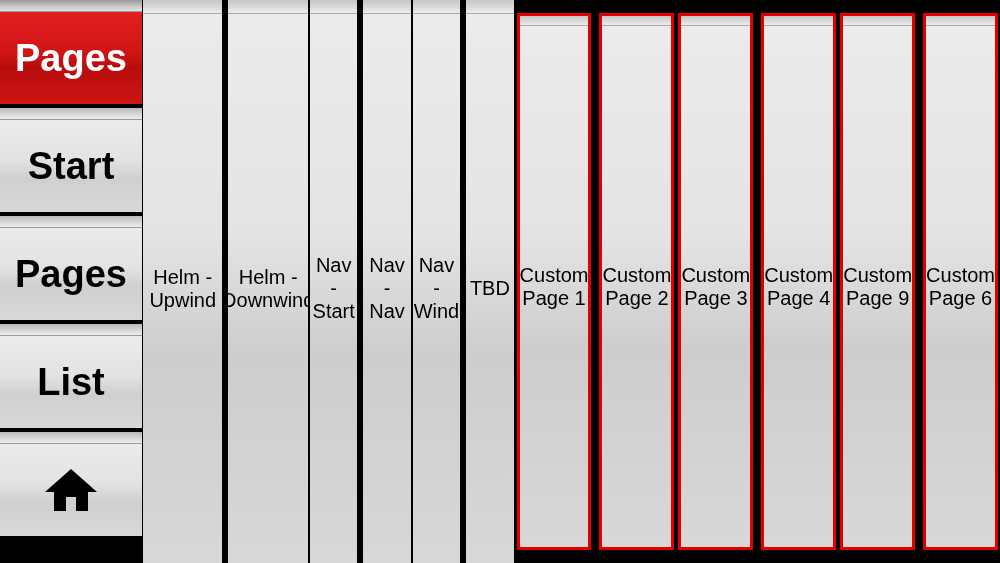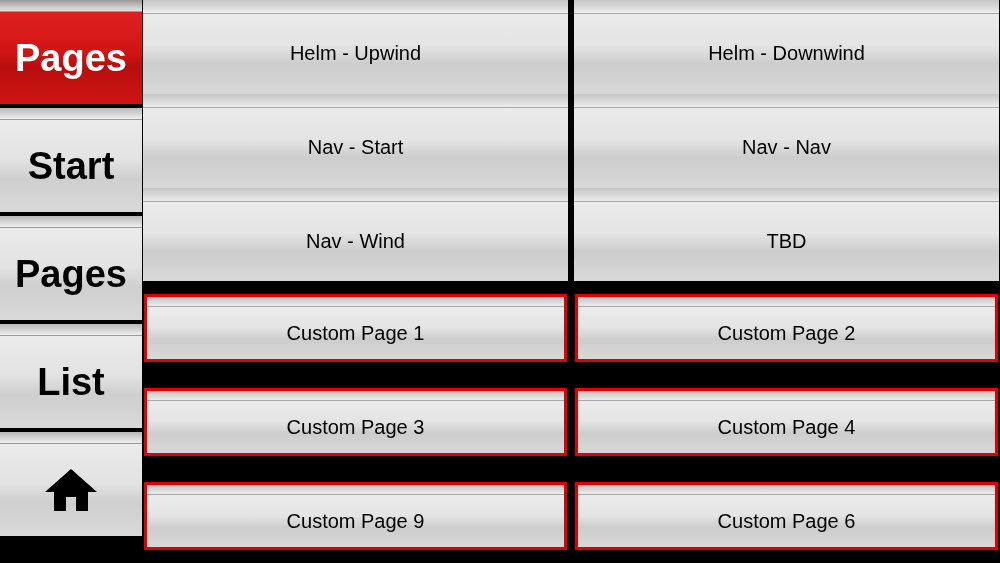--- a/index.html
+++ b/index.html
@@ -74,21 +74,20 @@
     width: 56px;
     height: 50px;
   }
 
   
   #grid {
     flex: 1 1 auto;
     height: 563px;
     background: #000000;
     display: flex;
-    flex-direction: column;
     padding: 0;
     box-sizing: border-box;
   }
   .row {
     display: flex;
     flex: 1 1 0;
     min-height: 0;
   }
   .cell {
     position: relative;

